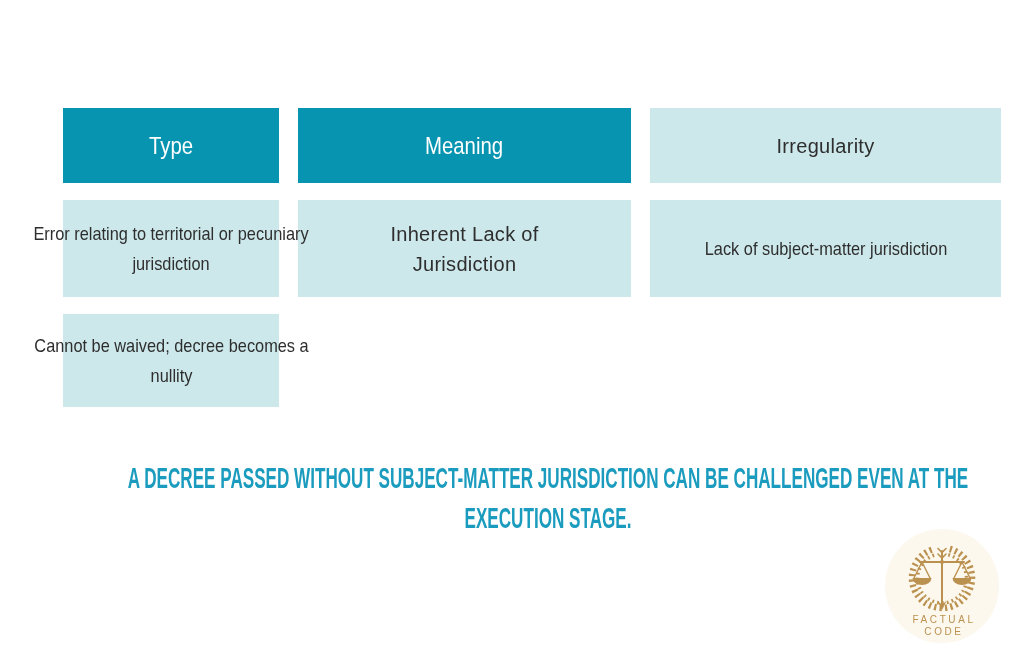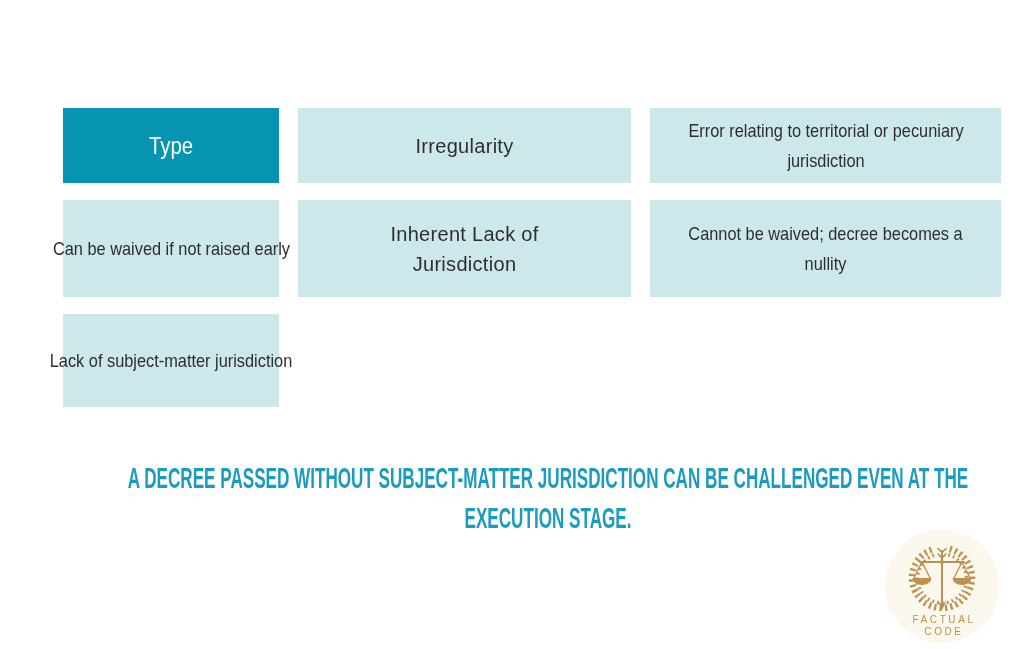--- a/index.html
+++ b/index.html
@@ -83,39 +83,39 @@
 </head>
 <body>
 
 <div class="canvas">
 
   <div class="info-table">
 
     <div class="th">
       <span class="cx">Type</span>
     </div>
+    <div class="th">
+      <span class="cx">Meaning</span>
+    </div>
 
     <div class="td td-type">
       <span class="inner">Irregularity</span>
     </div>
     <div class="td td-cond col-meaning">
       <span class="cx">Error relating to territorial or pecuniary jurisdiction</span>
     </div>
-    <div class="td td-cond col-legal">
-      <span class="cx">Can be waived if not raised early</span>
-    </div>
 
     <div class="td td-type">
       <span class="inner">Inherent Lack of Jurisdiction</span>
     </div>
+    <div class="td td-cond col-meaning">
+      <span class="cx">Lack of subject-matter jurisdiction</span>
+    </div>
     <div class="td td-cond col-legal">
       <span class="cx">Cannot be waived; decree becomes a nullity</span>
-    </div>
-    <div class="td td-cond col-meaning">
-      <span class="cx">Lack of subject-matter jurisdiction</span>
     </div>
   </div>
 
   <div class="note">
     <span class="note-line">A DECREE PASSED WITHOUT SUBJECT-MATTER JURISDICTION CAN BE CHALLENGED EVEN AT THE</span>
     <span class="note-line">EXECUTION STAGE.</span>
   </div>
 
   <div class="logo">
     <svg viewBox="0 0 116 116">

